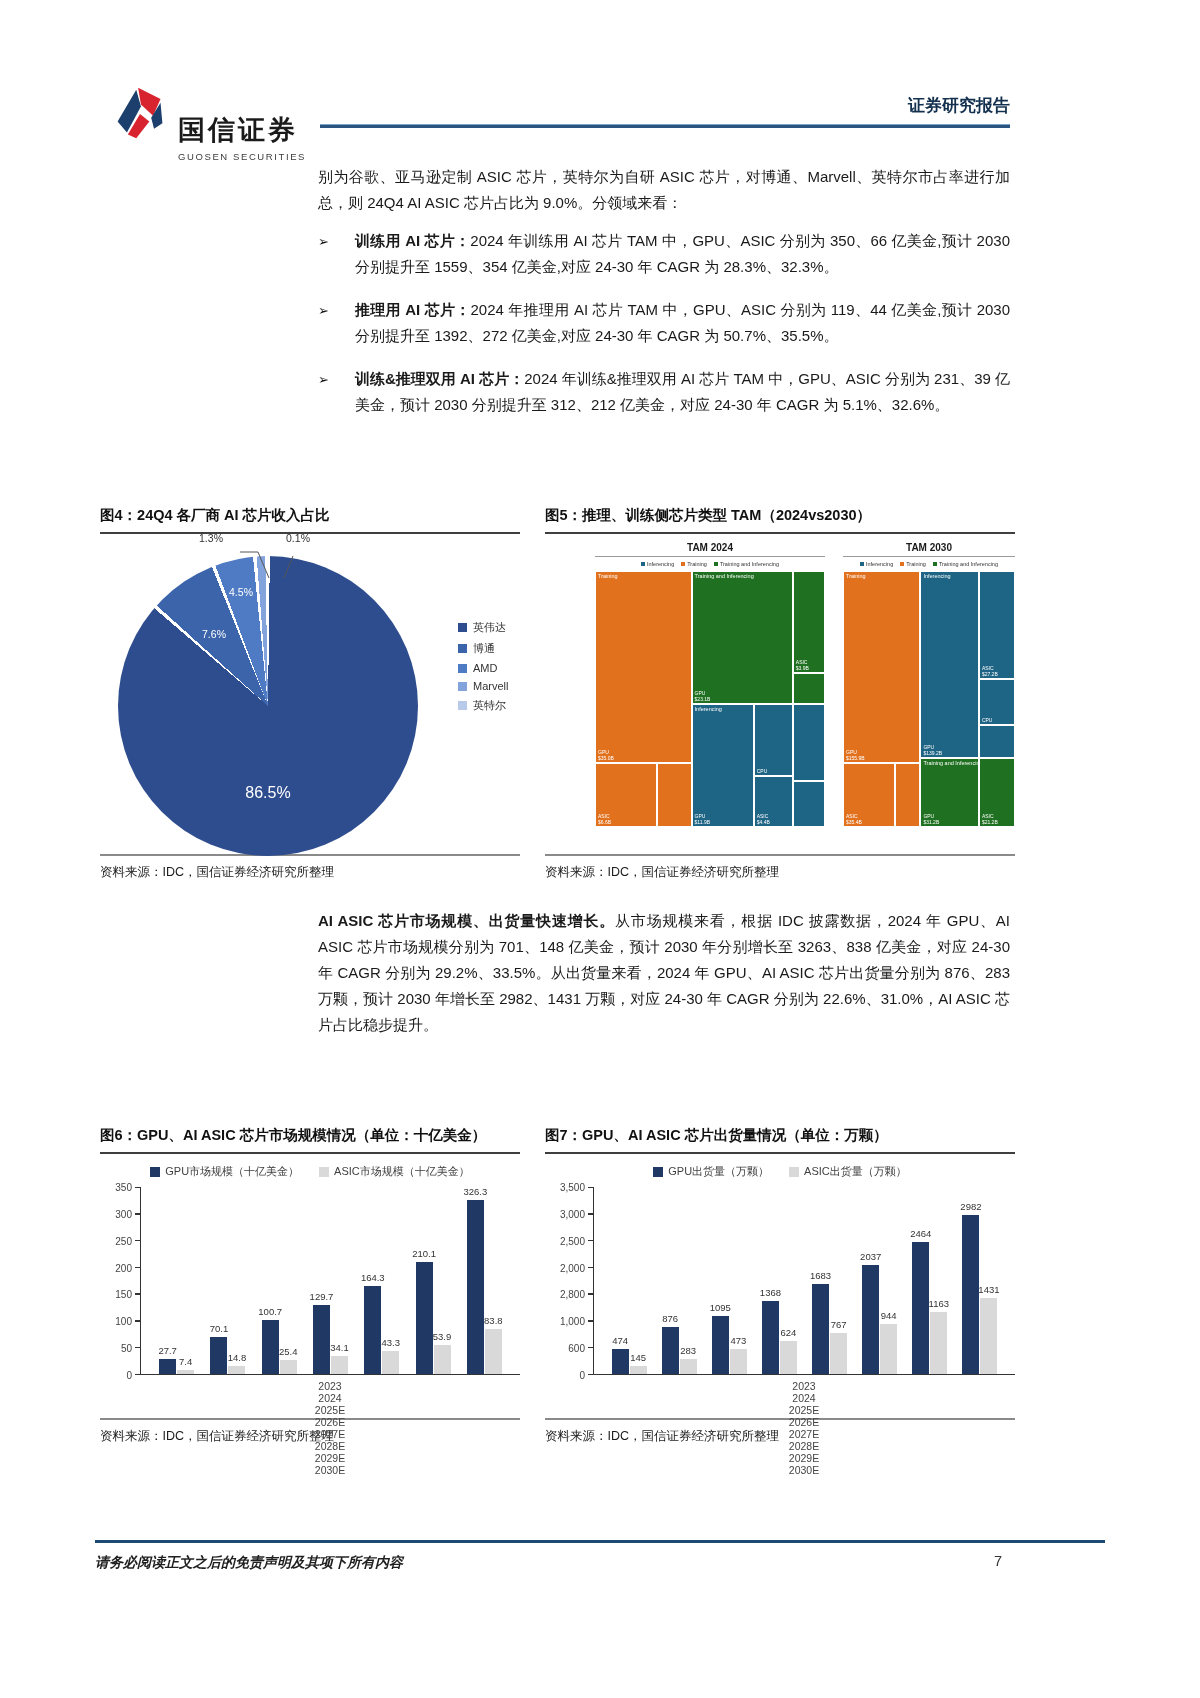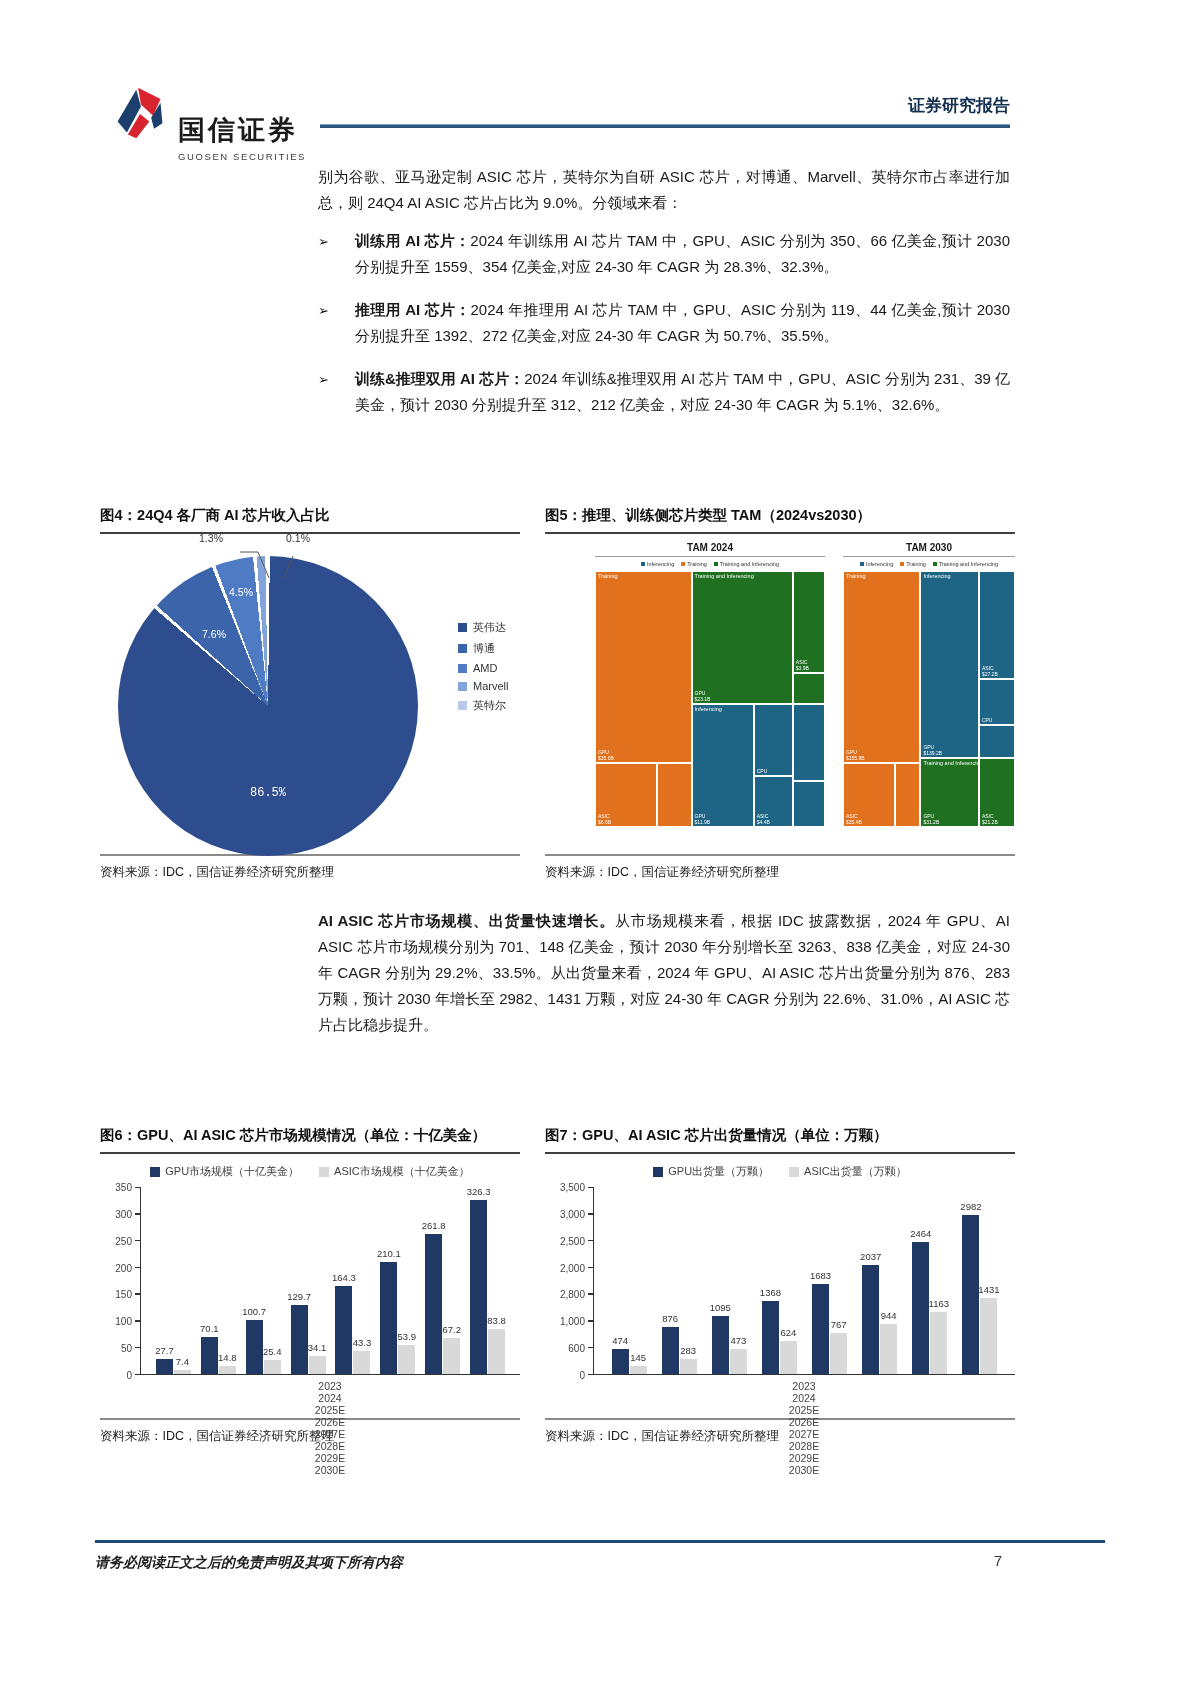--- a/index.html
+++ b/index.html
@@ -34,21 +34,21 @@
         border-bottom:2.5px solid #3f3f3f;white-space:nowrap;overflow:hidden;}
   .fig-body{position:relative;height:318px;}
   .fig-body2{position:relative;height:252px;}
   .fig-source{border-top:2px solid #8a8a8a;margin-top:2px;padding-top:8px;
         font-size:12.5px;color:#1a1a1a;}
   
   .pie-wrap{position:absolute;left:18px;top:22px;width:300px;height:300px;}
   .pie{width:100%;height:100%;border-radius:50%;}
   .pie-label{position:absolute;transform:translate(-50%,-50%);font-size:10.5px;color:#333;white-space:nowrap;}
   .pie-label.inside{color:#ffffff;}
-  .pie-label.big{font-size:12px;font-family:Liberation Mono, monospace;}
+  .pie-label.big{font-size:16px;}
   .pie-leaders{position:absolute;left:0;top:-16px;width:300px;height:44px;overflow:visible;}
   .pie-legend{position:absolute;left:358px;top:86px;}
   .pie-legend .li{display:flex;align-items:center;margin-bottom:6px;font-size:11px;color:#333;}
   .sw{width:9px;height:9px;margin-right:6px;flex:none;}
   
   .tm{position:absolute;top:8px;}
   .tm-1{left:50px;width:230px;}
   .tm-2{left:298px;width:172px;}
   .tm-head{font-size:10px;font-weight:bold;text-align:center;color:#1a1a1a;
         padding-bottom:3px;border-bottom:1px solid #9a9a9a;}
@@ -393,30 +393,20 @@
                 <div class="bar-fill" style="height: 60.0286%; background: rgb(31, 56, 100);"></div>
                 <span class="bar-val" style="bottom: calc(60.0286% + 3px);">210.1</span>
               </div>
               <div class="bar">
                 <div class="bar-fill" style="height: 15.4%; background: rgb(217, 217, 217);"></div>
                 <span class="bar-val" style="bottom: calc(15.4% + 3px);">53.9</span>
               </div>
             </div>
             <div class="bargroup">
               <div class="bar">
-                <div class="bar-fill" style="height: 74.8%; background: rgb(31, 56, 100);"></div>
-                <span class="bar-val" style="bottom: calc(74.8% + 3px);">261.8</span>
-              </div>
-              <div class="bar">
-                <div class="bar-fill" style="height: 19.2%; background: rgb(217, 217, 217);"></div>
-                <span class="bar-val" style="bottom: calc(19.2% + 3px);">67.2</span>
-              </div>
-            </div>
-            <div class="bargroup">
-              <div class="bar">
                 <div class="bar-fill" style="height: 93.2286%; background: rgb(31, 56, 100);"></div>
                 <span class="bar-val" style="bottom: calc(93.2286% + 3px);">326.3</span>
               </div>
               <div class="bar">
                 <div class="bar-fill" style="height: 23.9429%; background: rgb(217, 217, 217);"></div>
                 <span class="bar-val" style="bottom: calc(23.9429% + 3px);">83.8</span>
               </div>
             </div>
           </div>
       </div>

